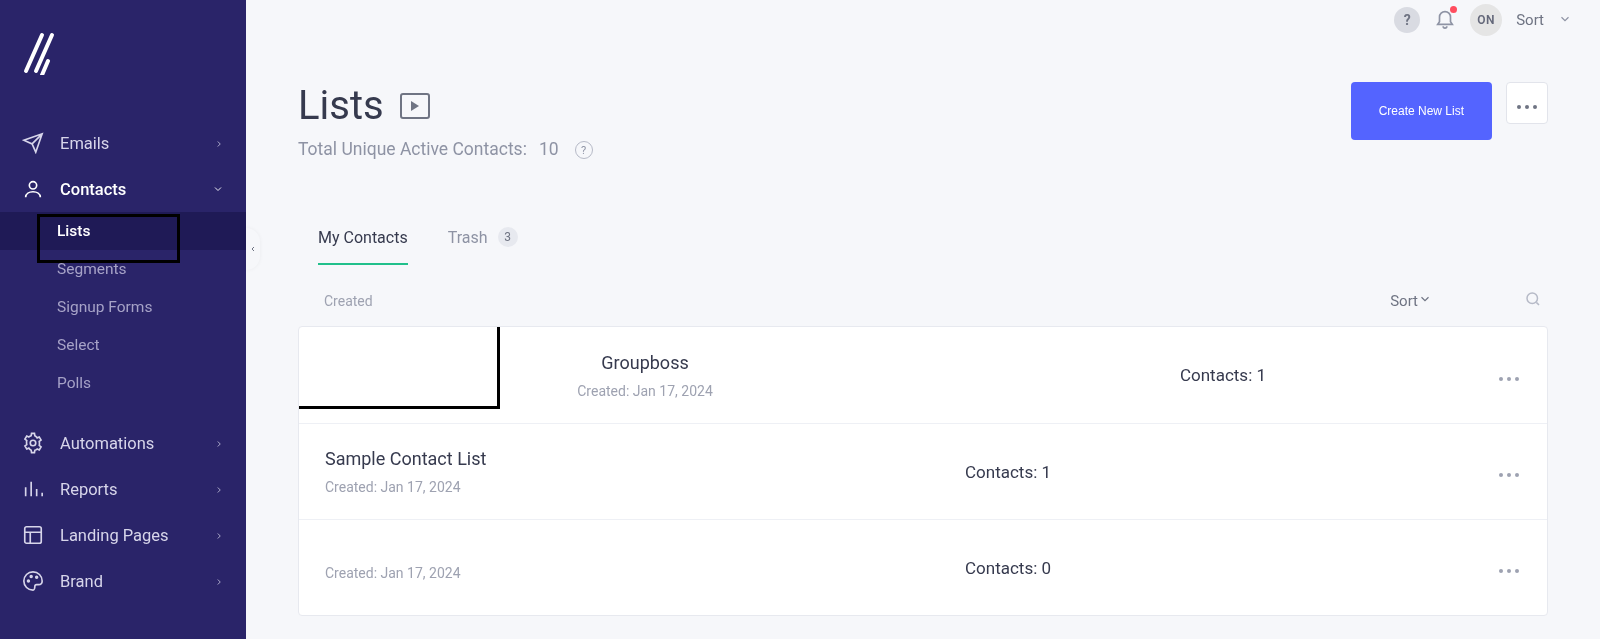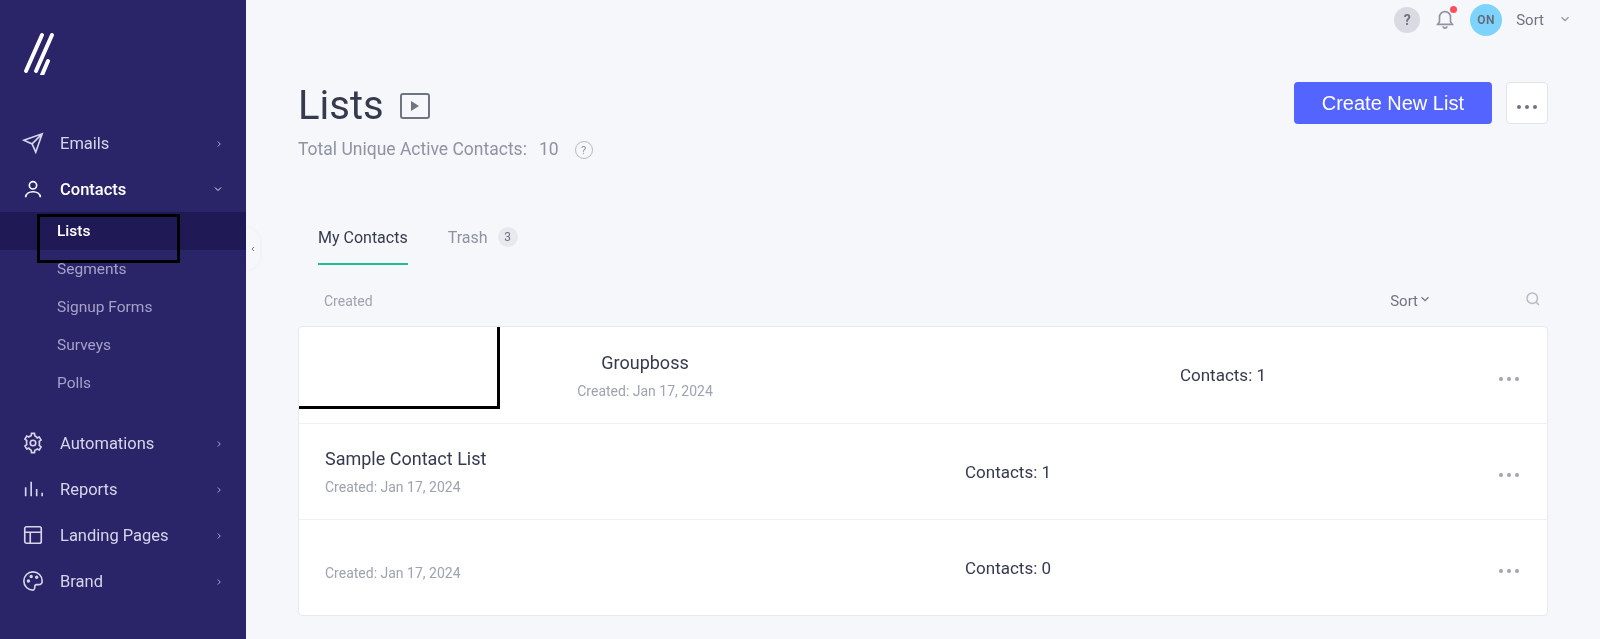--- a/index.html
+++ b/index.html
@@ -29,35 +29,35 @@
   
   .ico { stroke:#d7d5ea; stroke-width:1.8; fill:none; }
   .nav-item.active .ico { stroke:#fff; }
 
   
   .content { flex:1; display:flex; flex-direction:column; }
   .topbar { height:36px; display:flex; align-items:center; justify-content:flex-end; gap:14px; padding:4px 28px 0 0; color:#6f7483;}
   .topbar .circle-icon { width:26px; height:26px; border-radius:50%; background:#d9dbe2; display:flex; align-items:center; justify-content:center; color:#6f7483; font-size:14px; font-weight:700;}
   .topbar .bell-wrap { position:relative; }
   .topbar .bell-wrap .dot { position:absolute; top:-1px; right:-1px; width:7px; height:7px; border-radius:50%; background:#ff4d5e;}
-  .topbar .avatar { width:32px; height:32px; border-radius:50%; background:#7dd3fc; display:flex; align-items:center; justify-content:center; font-size:12px; font-weight:600; color:#64687a; letter-spacing:.5px;}
+  .topbar .avatar { width:32px; height:32px; border-radius:50%; background:#e5e5e5; display:flex; align-items:center; justify-content:center; font-size:12px; font-weight:600; color:#64687a; letter-spacing:.5px;}
   .topbar .uname { font-size:15px; color:#6f7483;}
   .topbar .chev-down { display:flex; align-items:center;}
 
   
   .page { padding:46px 52px 0 52px; }
   .page-head { display:flex; align-items:flex-start; }
   .title-row { display:flex; align-items:center; gap:16px;}
   .title { font-size:40px; font-weight:400; color:#363a4e;}
   .title-icon-box { width:30px; height:26px; border:2px solid #6f7483; border-radius:3px; display:flex; align-items:center; justify-content:center;}
   .title-icon-box .triangle { width:0; height:0; border-left:8px solid #6f7483; border-top:5px solid transparent; border-bottom:5px solid transparent;}
   .subtitle { margin-top:10px; font-size:17.5px; color:#8e93a4; display:flex; align-items:flex-end; gap:16px;}
   .subtitle .qmark { width:18px; height:18px; border:1.6px solid #b6bac7; border-radius:50%; display:flex; align-items:center; justify-content:center; font-size:11px; color:#8e93a4;}
   .head-right { margin-left:auto; display:flex; gap:14px;}
-  .btn-primary { background:#5464ff; color:#fff; border:none; border-radius:4px; height:42px; padding:0 28px; font-size:20px; cursor:pointer;}
+  .btn-primary { background:#5464ff; color:#fff; border:none; border-radius:4px; height:58px; padding:0 28px; font-size:12px; cursor:pointer;}
   .btn-more { width:42px; height:42px; background:#fff; border:1px solid #e2e4eb; border-radius:4px; display:flex; align-items:center; justify-content:center; cursor:pointer;}
 
   
   .tabs { display:flex; gap:40px; margin-top:68px; border-bottom:1px solid #e7e9ef00;}
   .tab { padding:0 0 16px 0; font-size:16px; color:#8e93a4; display:flex; align-items:center; gap:10px; cursor:pointer; border-bottom:2px solid transparent;}
   .tab.active { color:#363a4e; border-bottom-color:#21c08b; }
   .tab .count-pill { background:#e7e9ef; color:#6f7483; border-radius:10px; min-width:20px; height:20px; font-size:12px; display:flex; align-items:center; justify-content:center; padding:0 6px;}
 
   
   .toolbar { display:flex; align-items:center; margin-top:24px; padding-right:6px;}
@@ -132,21 +132,21 @@
       <div class="sub-item active">
         <span>Lists</span>
       </div>
       <div class="sub-item">
         <span>Segments</span>
       </div>
       <div class="sub-item">
         <span>Signup Forms</span>
       </div>
       <div class="sub-item">
-        <span>Surveys</span>
+        <span>Select</span>
       </div>
       <div class="sub-item">
         <span>Polls</span>
       </div>
     </div>
 
     <div style="height:18px"></div>
 
     <div class="nav-item">
       <span class="icon-slot">

